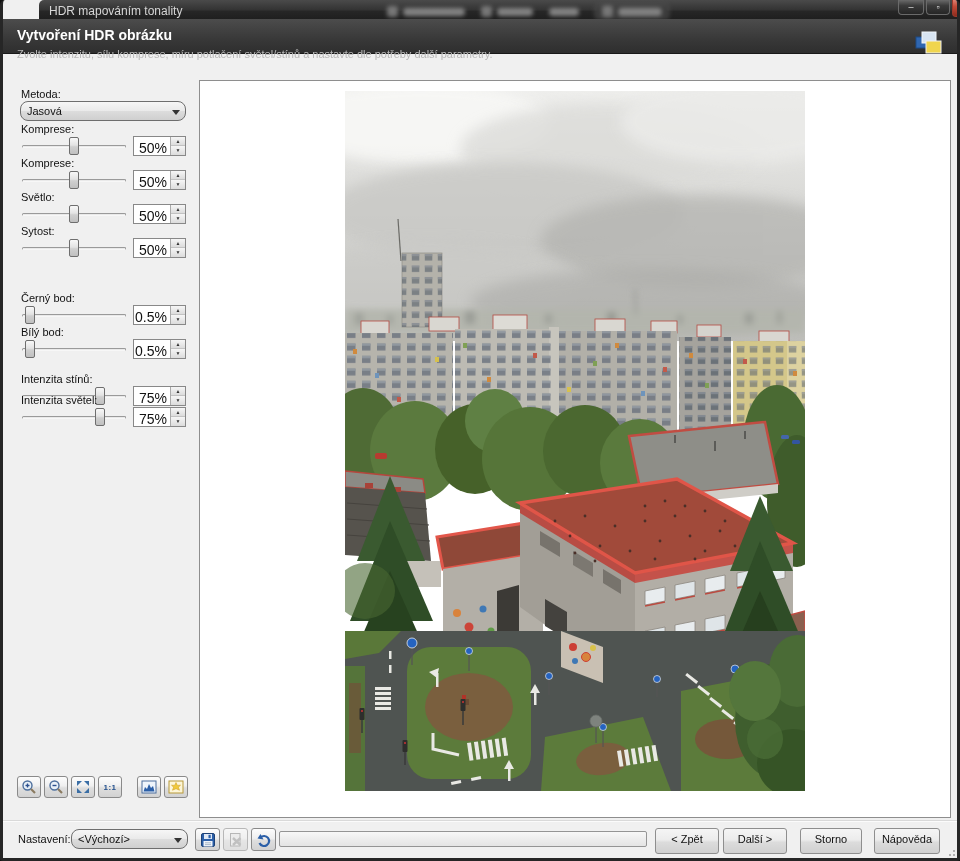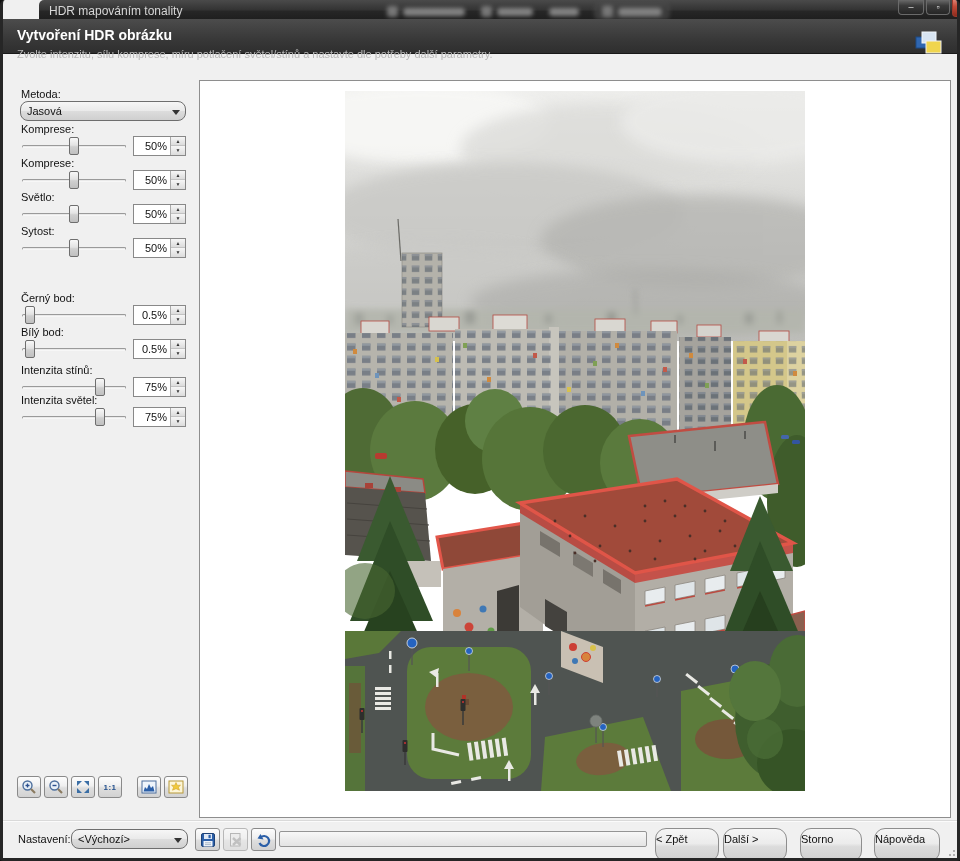--- a/index.html
+++ b/index.html
@@ -45,44 +45,44 @@
     border-left:4px solid transparent; border-right:4px solid transparent; border-top:5px solid #333; }
   .grp{ position:absolute; left:0; width:166px; height:33px; }
   .grp .glabel{ position:absolute; left:1px; top:0; }
   .track{ position:absolute; left:2px; top:14px; width:104px; height:19px; cursor:pointer; }
   .groove{ position:absolute; left:0; right:0; top:8px; height:3px; background:#e9e9e9;
     border:1px solid #9a9a9a; border-bottom-color:#f7f7f7; border-radius:2px; }
   .thumb{ position:absolute; top:0; width:10px; height:18px; border:1px solid #6e6e6e; border-radius:2px;
     background:linear-gradient(#f8f8f8,#e3e3e3 45%,#cfcfcf 55%,#c0c0c0); cursor:pointer; }
   .spin{ position:absolute; right:0; top:13px; width:53px; height:20px; background:#fff;
     border:1px solid #888; }
-  .spinval{ position:absolute; right:18px; top:3px; font-size:11px; }
+  .spinval{ position:absolute; right:18px; top:3px; font-size:14px; }
   .spinbtns{ position:absolute; right:0; top:0; width:15px; height:18px; border-left:1px solid #aaa; }
   .sb{ position:absolute; left:0; width:14px; height:9px; font-size:5px; color:#333; text-align:center;
     line-height:9px; background:linear-gradient(#f6f6f6,#dcdcdc); cursor:pointer; }
   .sb.up{ top:0; border-bottom:1px solid #c2c2c2; } .sb.dn{ bottom:0; }
   
   .ztools{ position:absolute; left:14px; top:708px; display:flex; gap:3px; align-items:center; }
   .tbtn{ width:24px; height:22px; border:1px solid #8a8a8a; border-radius:3px;
     background:linear-gradient(#fdfdfd,#efefef 45%,#dedede 55%,#d2d2d2);
     display:flex; align-items:center; justify-content:center; cursor:pointer; }
   .tbtn.spaced{ margin-left:12px; }
   .oneone{ font-size:8px; font-weight:bold; color:#23508e; letter-spacing:0.5px; }
   
   .footer{ position:absolute; left:0; bottom:0; width:954px; height:38px; background:#f0f0f0;
     border-top:1px solid #d9d9d9; box-shadow:inset 0 1px 0 #fbfbfb; font-size:11px; }
   .flabel{ position:absolute; left:15px; top:12px; color:#111; }
   .fcombo{ position:absolute; left:68px; top:8px; width:117px; }
   .fbtnicon{ position:absolute; top:7px; width:25px; height:23px; }
   .progress{ position:absolute; left:276px; top:10px; width:368px; height:16px;
     border:1px solid #949494; border-radius:2px;
     background:linear-gradient(#f7f7f7,#ededed 50%,#e4e4e4); }
-  .btn{ position:absolute; top:7px; height:34px; border:1px solid #8e8e8e; border-radius:11px;
+  .btn{ position:absolute; top:7px; height:26px; border:1px solid #8e8e8e; border-radius:3px;
     background:linear-gradient(#f5f5f5,#ececec 45%,#dcdcdc 55%,#d0d0d0);
-    font-size:11px; color:#111; text-align:left; line-height:20px;
+    font-size:11px; color:#111; text-align:center; line-height:20px;
     font-family:"Liberation Sans", sans-serif; cursor:pointer; }
   .grip{ position:absolute; right:1px; bottom:1px; width:10px; height:10px; opacity:.6;
     background:
       radial-gradient(circle at 8px 8px,#8a8a8a 1px,transparent 1.4px),
       radial-gradient(circle at 4px 8px,#8a8a8a 1px,transparent 1.4px),
       radial-gradient(circle at 8px 4px,#8a8a8a 1px,transparent 1.4px); }
 </style>
 </head>
 <body>
 
@@ -223,21 +223,21 @@
         </div>
         <div class="spin">
           <span class="spinval">0.5%</span>
           <span class="spinbtns">
             <span class="sb up">▲</span>
             <span class="sb dn">▼</span>
           </span>
         </div>
       </div>
 
-      <div class="grp" style="top:276px">
+      <div class="grp" style="top:285px">
         <div class="glabel">Intenzita stínů:</div>
         <div class="track">
           <div class="groove"></div>
           <div class="thumb" style="left: calc(75% - 5px);"></div>
         </div>
         <div class="spin">
           <span class="spinval">75%</span>
           <span class="spinbtns">
             <span class="sb up">▲</span>
             <span class="sb dn">▼</span>

